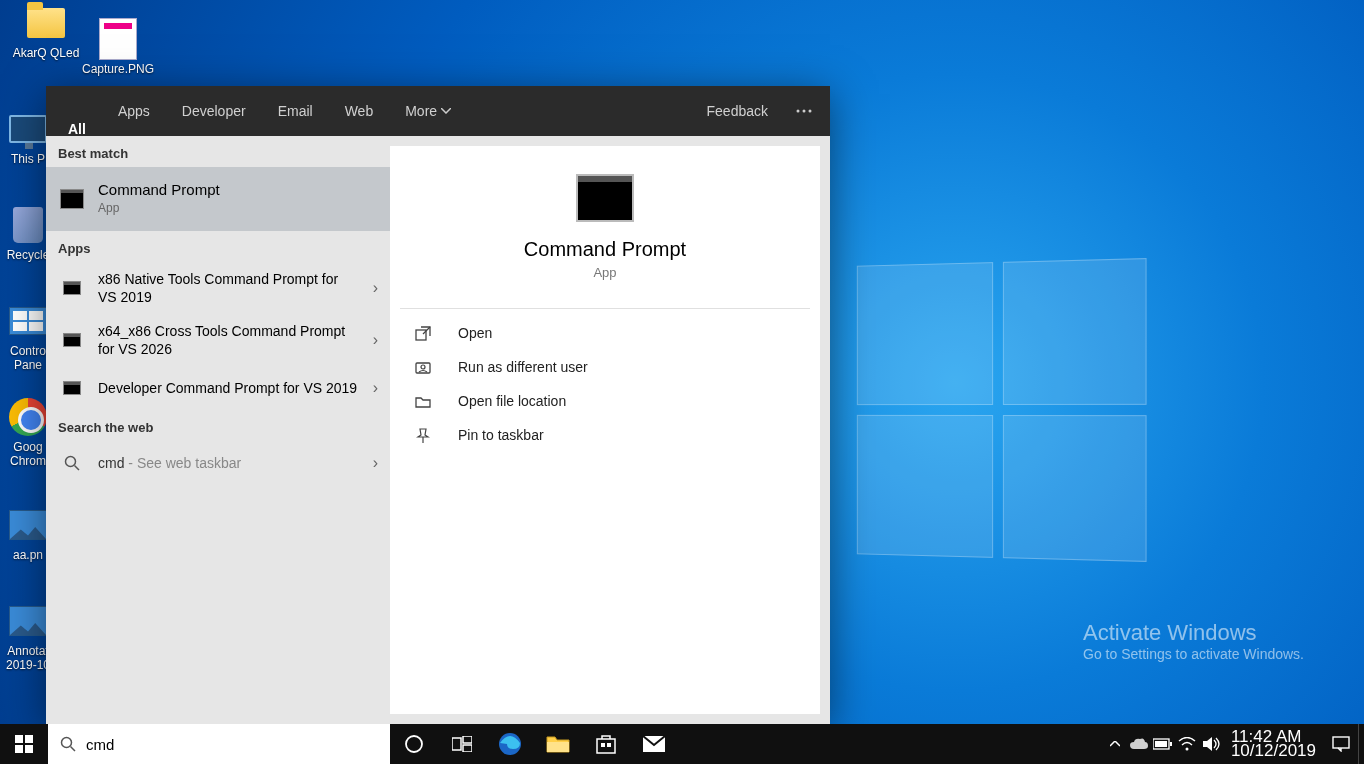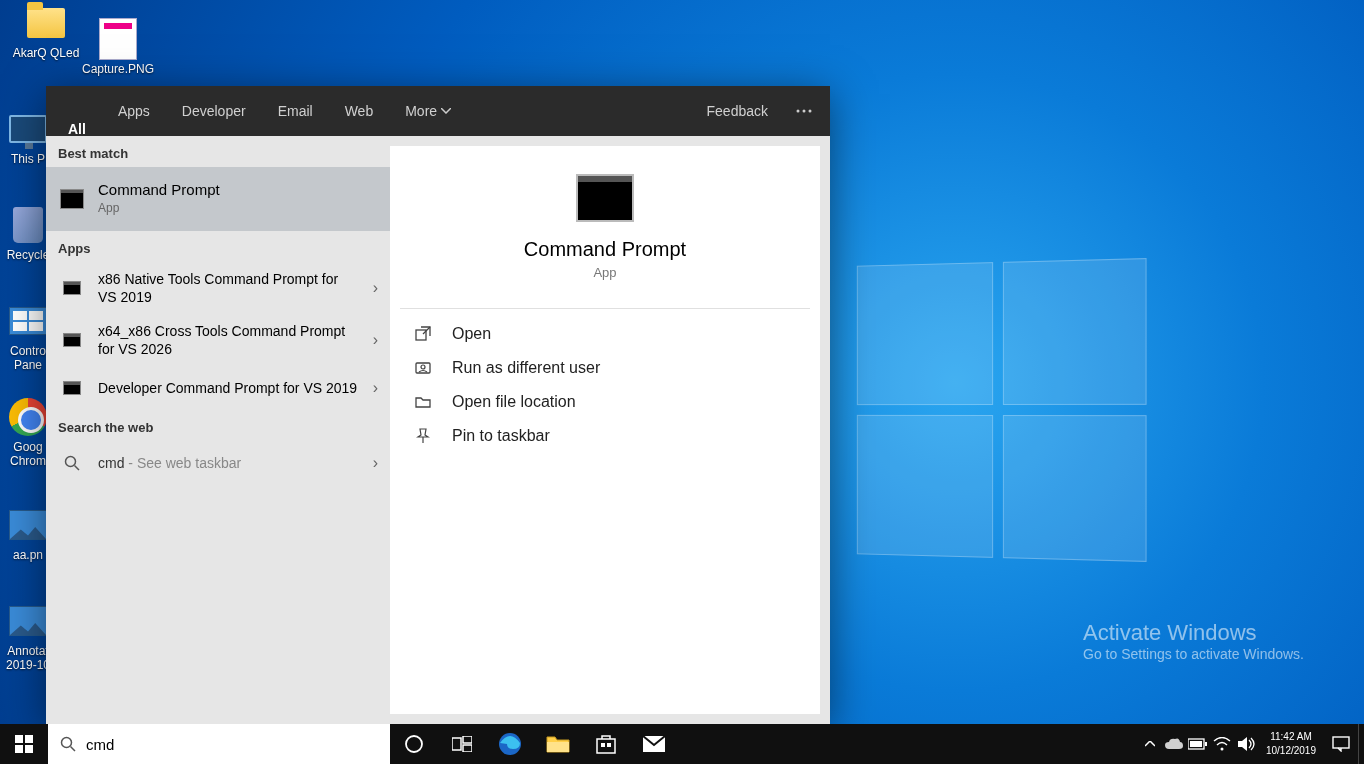--- a/index.html
+++ b/index.html
@@ -61,21 +61,21 @@
   }
   .tbtn { width:48px; height:40px; display:flex; align-items:center; justify-content:center; cursor:default;}
   .searchbox {
     width:342px; height:40px; background:#fff; display:flex; align-items:center; padding:0 12px;
   }
   .searchbox input {
     flex:1; border:none; outline:none; font-size:15px; background:transparent; color:#000;
   }
   .tray { margin-left:auto; display:flex; align-items:center; height:40px; }
   .tray .ticon { width:24px; height:40px; display:flex; align-items:center; justify-content:center; font-size:13px;}
-  .tray .clock { padding:0 8px; text-align:center; font-size:10px; line-height:14px; }
+  .tray .clock { padding:0 8px; font-size:17px; line-height:14px; }
 
   
   .panel {
     position:absolute; left:46px; bottom:40px; width:784px; height:638px;
     background:#fff; color:#000; display:flex; flex-direction:column;
     box-shadow: 0 8px 40px rgba(0,0,0,0.5);
   }
   .panel-tabs {
     height:50px; background:#2b2b2b; color:#d0d0d0; display:flex; align-items:center;
     padding:0 18px; gap:24px; font-size:14px;
@@ -103,21 +103,21 @@
   .webq { color:#333; }
   .webq .dim{ color:#888;}
 
   .rcol .preview { text-align:center; padding:28px 10px 20px; }
   .rcol .bigicon { width:58px; height:48px; background:#000; border:2px solid #bbb; margin:0 auto 16px; position:relative;}
   .rcol .bigicon:before{content:"";position:absolute;top:0;left:0;right:0;height:6px;background:#555;}
   .rcol .ptitle { font-size:20px; font-weight:400; margin-bottom:4px;}
   .rcol .psub { font-size:13px; color:#777;}
   .rcol .sep { height:1px; background:#e0e0e0; margin:8px 10px;}
   .ract {
-    display:flex; align-items:flex-end; gap:20px; padding:8px 24px; font-size:16px; color:#222; cursor:default;
+    display:flex; align-items:flex-start; gap:26px; padding:8px 24px; font-size:14px; color:#222; cursor:default;
   }
   .ract .ricon{ width:18px; height:18px; display:flex; align-items:center; justify-content:center; color:#444;}
   @keyframes blink { 50%{opacity:0;} }
 
   svg { display:block; }
 </style>
 </head>
 <body>
 
 <div class="desktop">

